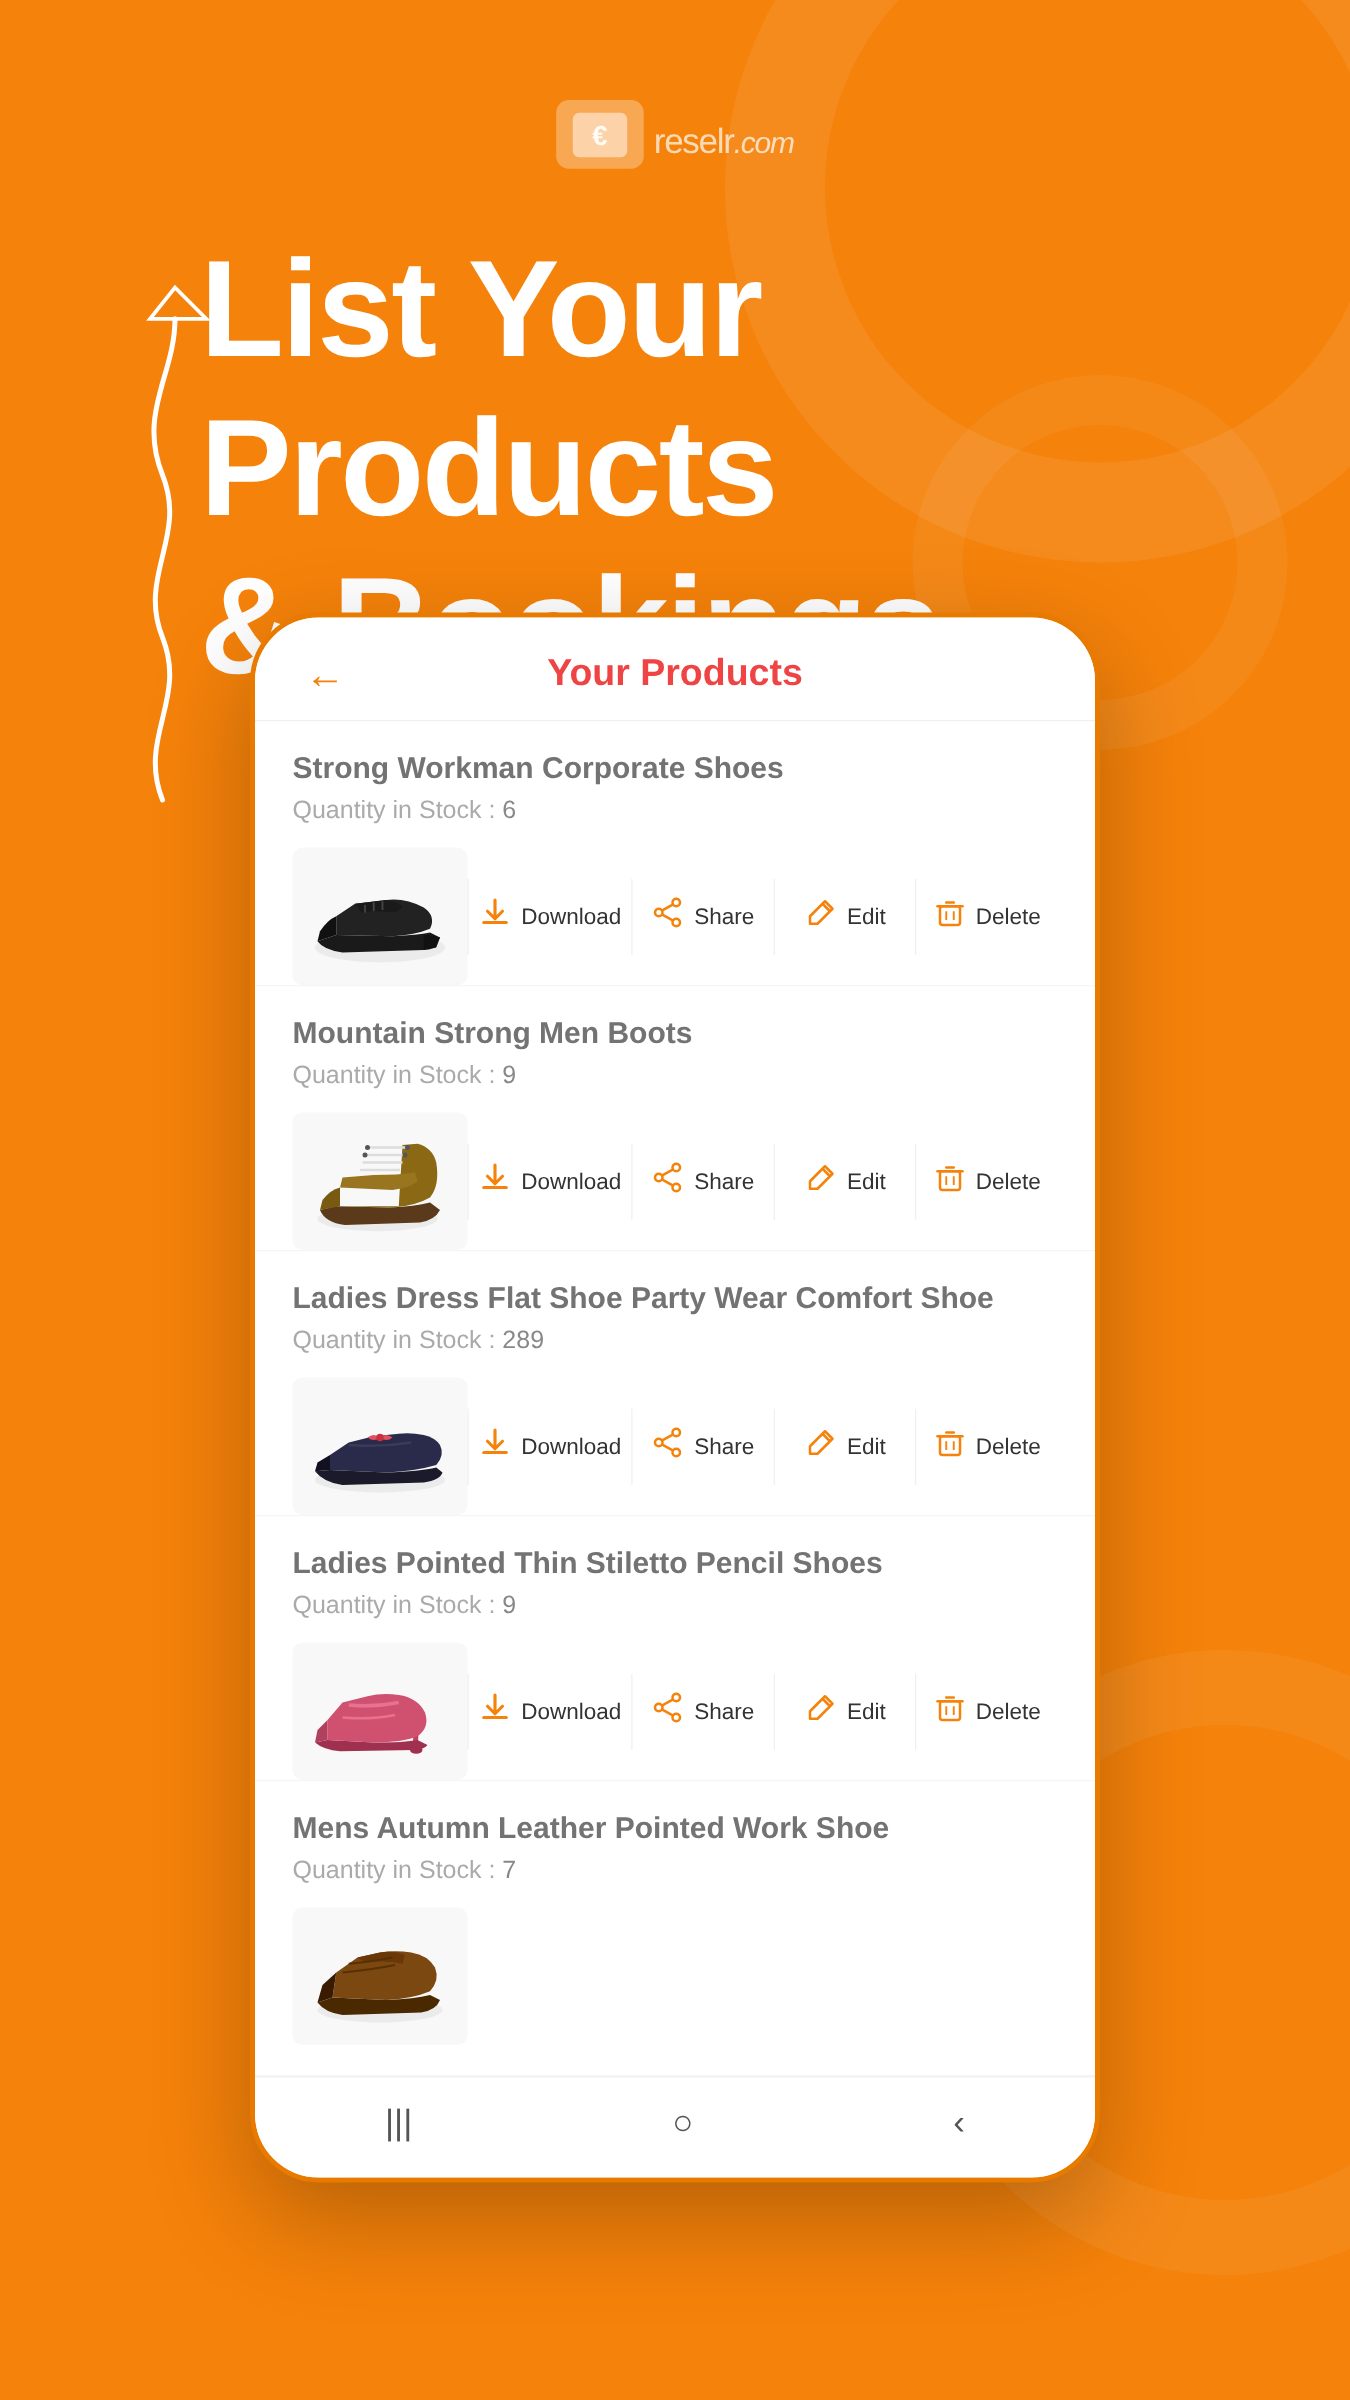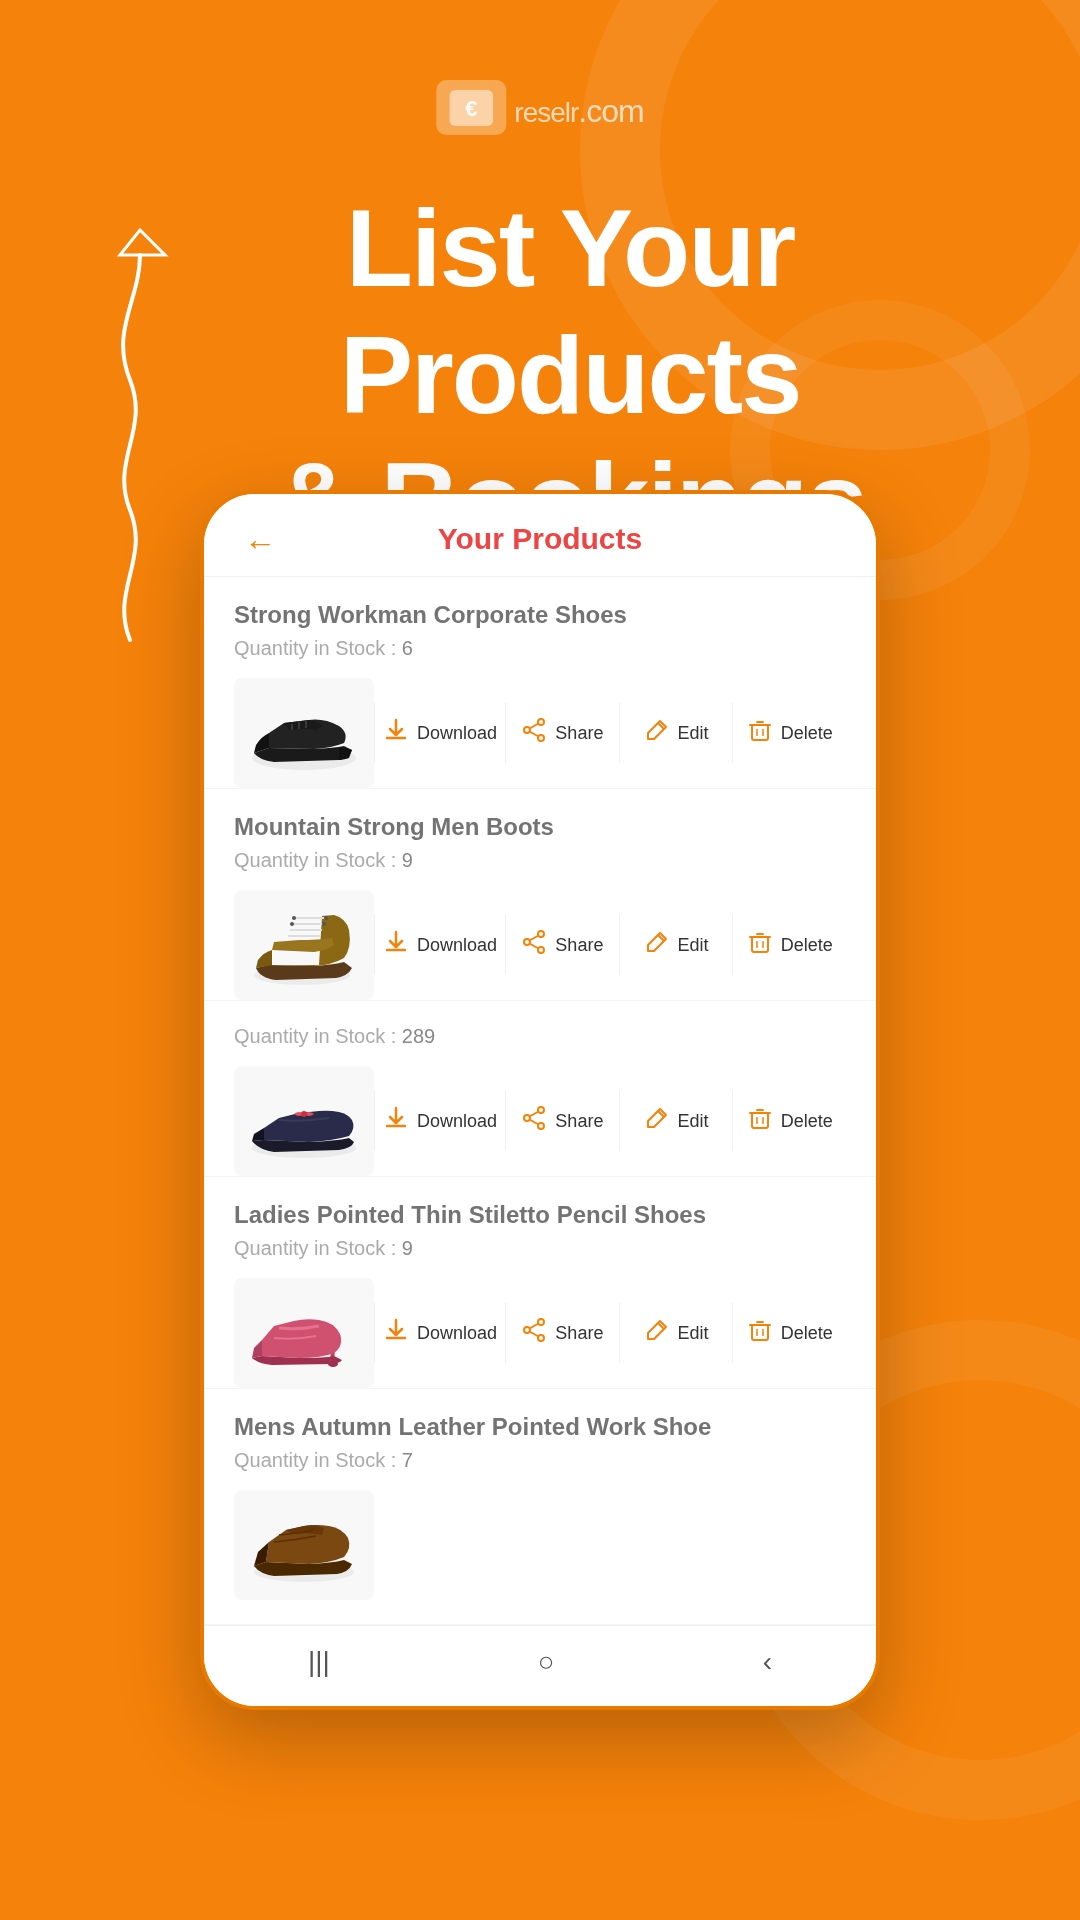--- a/index.html
+++ b/index.html
@@ -89,21 +89,20 @@
       left: 160px;
       right: 100px;
     }
 
     .hero-text h1 {
       font-size: 110px;
       font-weight: 900;
       color: #fff;
       line-height: 1.15;
       letter-spacing: -2px;
-      text-align: center;
     }
 
     
     .arrow-squiggle {
       position: absolute;
       top: 200px;
       left: 50px;
       width: 120px;
       height: 500px;
     }
@@ -259,21 +258,21 @@
 </div>
 
 <div class="logo-area">
   <div class="logo-icon">
     <svg viewBox="0 0 44 36">
       <rect x="0" y="0" width="44" height="36" rx="6" fill="rgba(255,255,255,0.5)"></rect>
       <text x="22" y="26" text-anchor="middle" font-size="22" font-weight="bold" fill="rgba(255,255,255,0.9)">€</text>
     </svg>
   </div>
   <div class="logo-text">
-    <span>reselr</span><span style="font-size:32px;font-weight:normal;">.com</span>
+    <span>reselr</span><span style="font-size:24px;font-weight:normal;font-style:italic;">.com</span>
   </div>
 </div>
 
 <div class="hero-text">
   <h1>
     <span>List Your</span><br>
     <span>Products</span><br>
     <span>&amp; Bookings</span>
   </h1>
 </div>
@@ -440,20 +439,21 @@
                     <line x1="16" y1="12" x2="16" y2="19" stroke="#F5820A" stroke-width="1.5"></line>
                   </svg>
               </span>
               <span class="btn-label">Delete</span>
             </div>
           </div>
         </div>
       </div>
 
       <div class="product-item">
+        <div class="product-name">Ladies Dress Flat Shoe Party Wear Comfort Shoe</div>
         <div class="product-stock">
           Quantity in Stock : <span>289</span>
         </div>
         <div class="product-row">
           <div class="product-image">
             <svg class="shoe-svg" viewBox="0 0 120 90">
 
               <ellipse cx="60" cy="72" rx="52" ry="10" fill="#ccc" opacity="0.3"></ellipse>
 
               <path d="M8 65 Q15 74 30 76 L95 74 Q108 72 110 66 L105 62 Q92 65 65 66 L20 64 Z" fill="#1a1a2a"></path>

